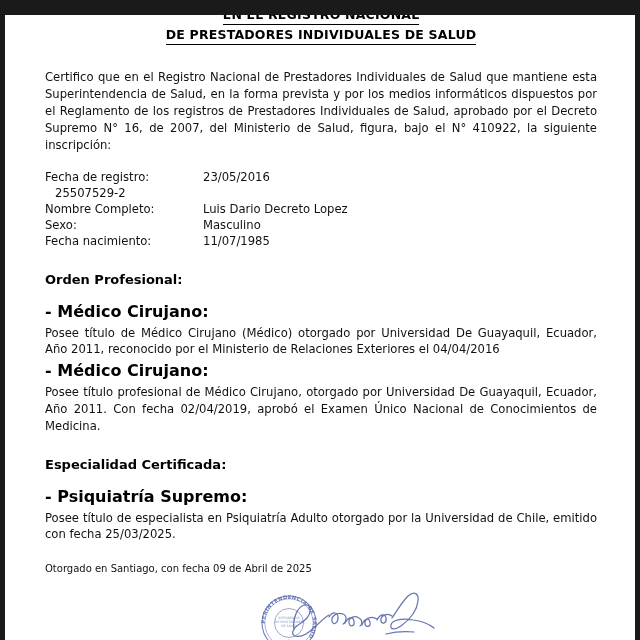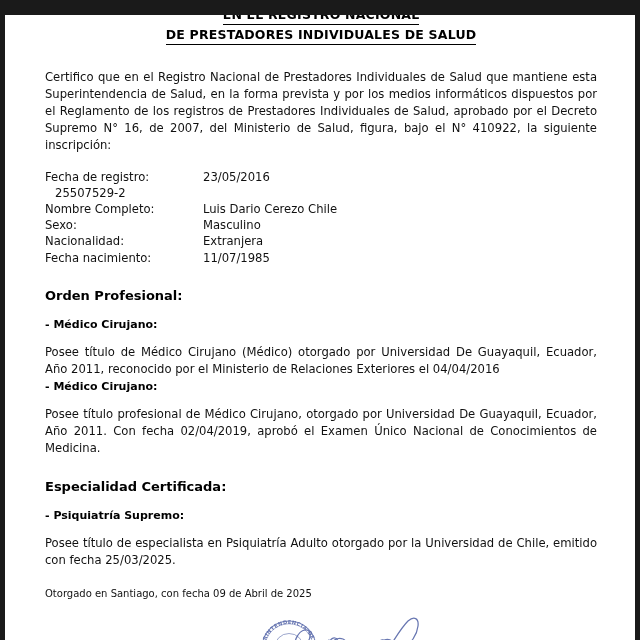--- a/index.html
+++ b/index.html
@@ -69,31 +69,31 @@
 
   
   .section-head {
     margin-top: 22px;
     font-size: 13px;
     font-weight: bold;
     color: #000;
   }
   .entry-head {
     margin-top: 15px;
-    font-size: 11px;
+    font-size: 16px;
     font-weight: bold;
     color: #000;
   }
   .entry-body {
     font-size: 11.6px;
     line-height: 1.45;
     color: #111;
     text-align: justify;
   }
-  .entry-head + .entry-body { margin-top: 13px; }
+  .entry-head + .entry-body { margin-top: 4px; }
   .tight { margin-top: 3px; }
 
   .granted {
     margin-top: 20px;
     font-size: 10px;
     color: #111;
   }
 
   
   .sig-area {
@@ -134,29 +134,25 @@
     <div class="fields">
       <div class="field-row">
         <span class="field-label">Fecha de registro:</span>
         <span class="field-value">23/05/2016</span>
       </div>
       <div class="field-row">
         <span class="field-value">25507529-2</span>
       </div>
       <div class="field-row">
         <span class="field-label">Nombre Completo:</span>
-        <span class="field-value">Luis Dario Cerezo Chile</span>
+        <span class="field-value">Luis Dario Decreto Lopez</span>
       </div>
       <div class="field-row">
         <span class="field-label">Sexo:</span>
         <span class="field-value">Masculino</span>
-      </div>
-      <div class="field-row">
-        <span class="field-label">Nacionalidad:</span>
-        <span class="field-value">Extranjera</span>
       </div>
       <div class="field-row">
         <span class="field-label">Fecha nacimiento:</span>
         <span class="field-value">11/07/1985</span>
       </div>
     </div>
 
     <div class="section-head">Orden Profesional:</div>
     <div class="entry-head">- Médico Cirujano:</div>
     <div class="entry-body">Posee título de Médico Cirujano (Médico) otorgado por Universidad De Guayaquil, Ecuador, Año 2011, reconocido por el Ministerio de Relaciones Exteriores el 04/04/2016</div>

